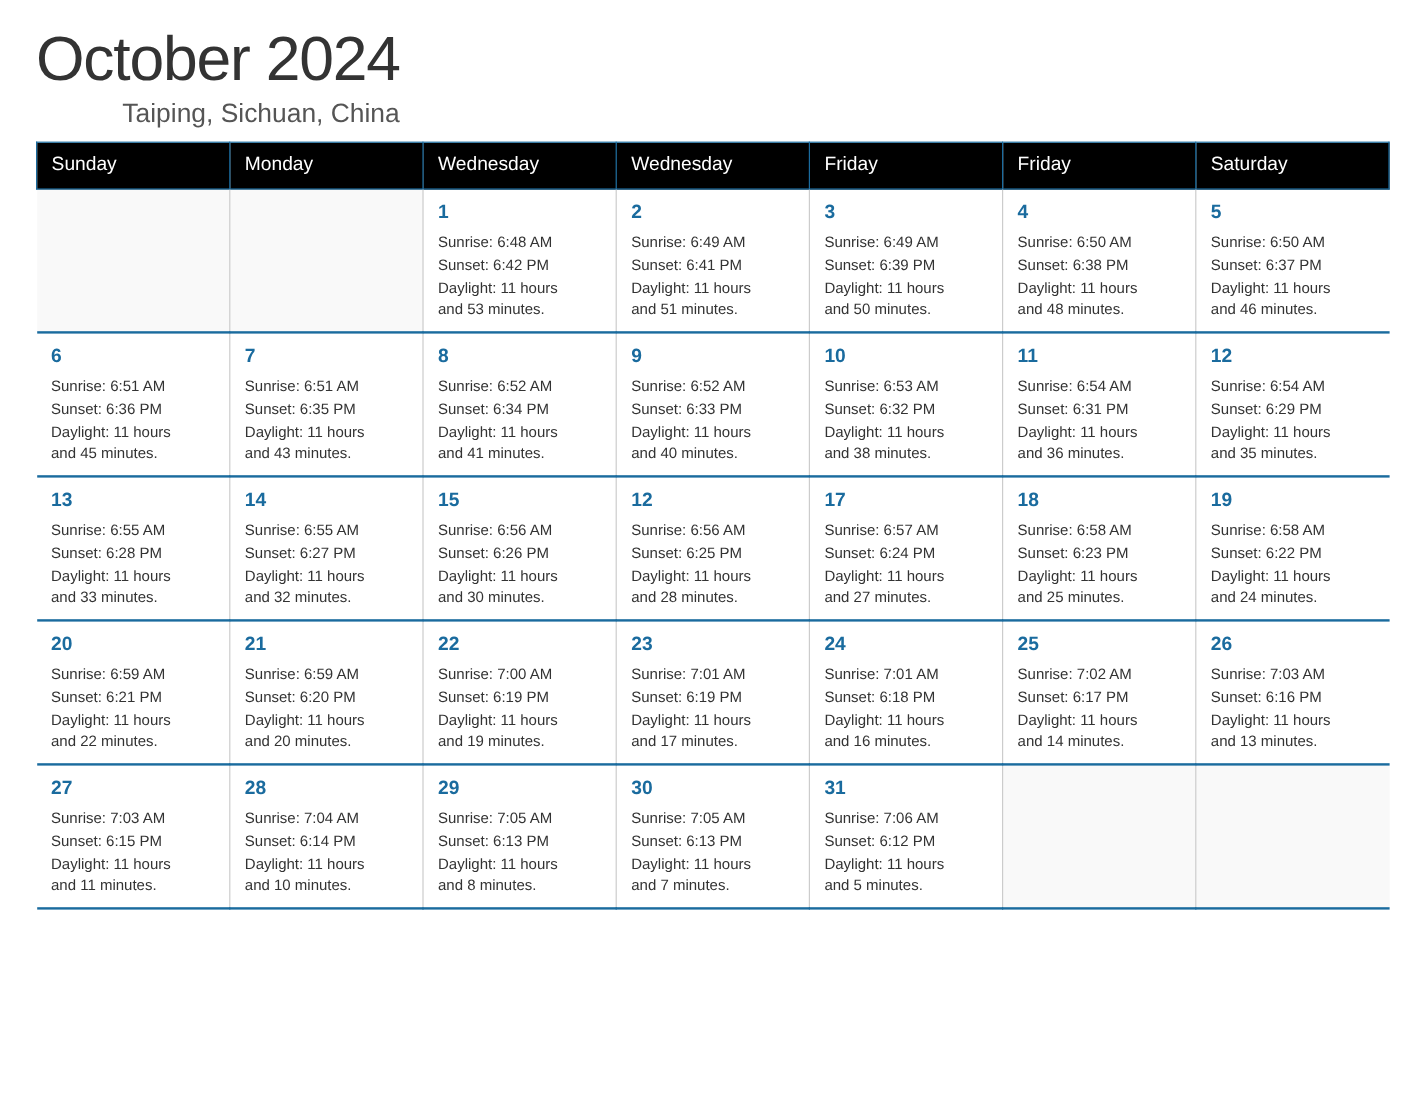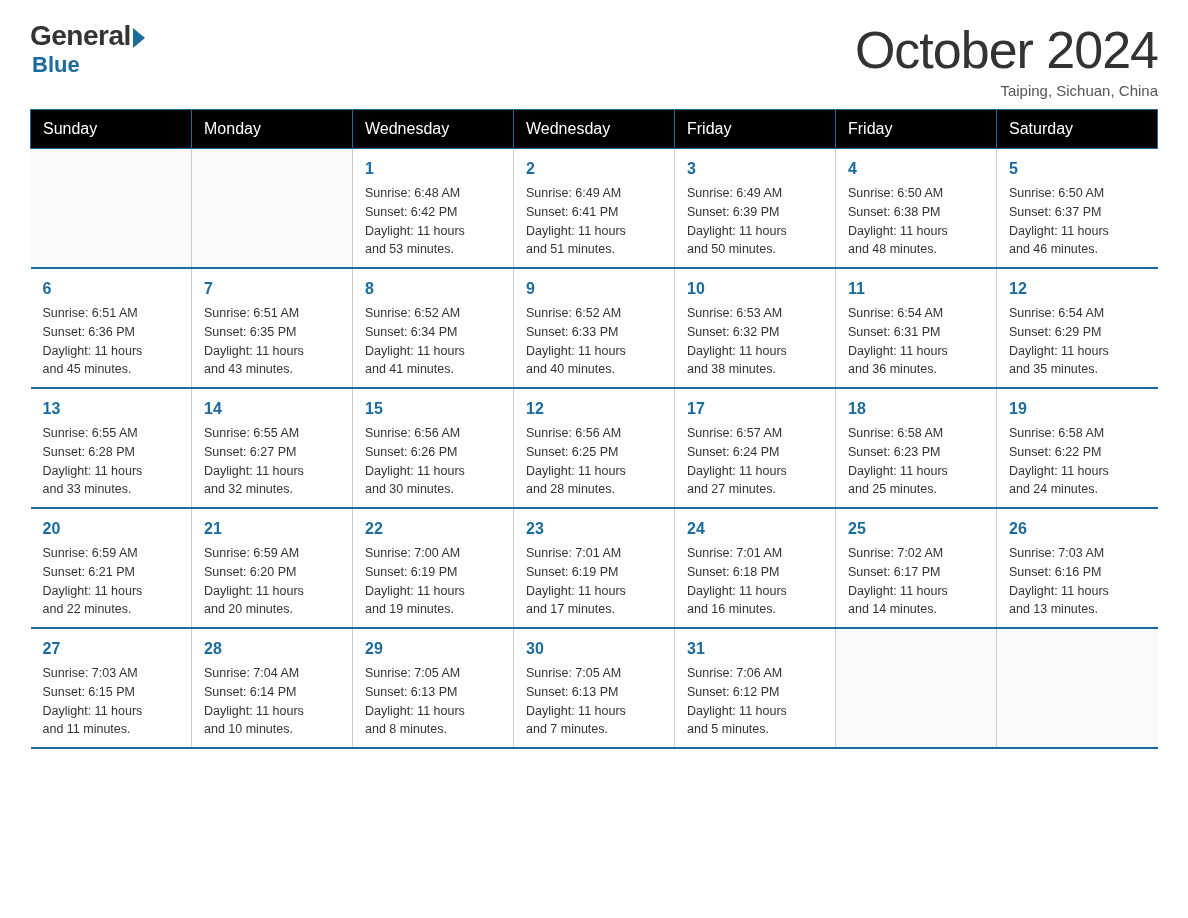--- a/index.html
+++ b/index.html
@@ -50,21 +50,21 @@
     .title-block {
       text-align: right;
     }
     .month-title {
       font-size: 52px;
       font-weight: normal;
       color: #333;
       letter-spacing: -1px;
     }
     .location {
-      font-size: 15px;
+      font-size: 22px;
       color: #555;
       margin-top: 2px;
     }
     table {
       width: 100%;
       border-collapse: collapse;
       margin-top: 8px;
     }
     thead tr th {
       background-color: #000000;
@@ -104,27 +104,20 @@
       line-height: 1.5;
     }
     .empty-cell {
       background: #f9f9f9;
     }
   </style>
 </head>
 <body>
 
 <div class="header">
-  <div class="logo">
-    <div class="logo-top">
-      <span class="logo-general">General</span>
-      <div class="logo-arrow"></div>
-    </div>
-    <span class="logo-bottom">Blue</span>
-  </div>
   <div class="title-block">
     <div class="month-title">October 2024</div>
     <div class="location">Taiping, Sichuan, China</div>
   </div>
 </div>
 
 <table>
   <thead>
     <tr>
     <th>Sunday</th>

